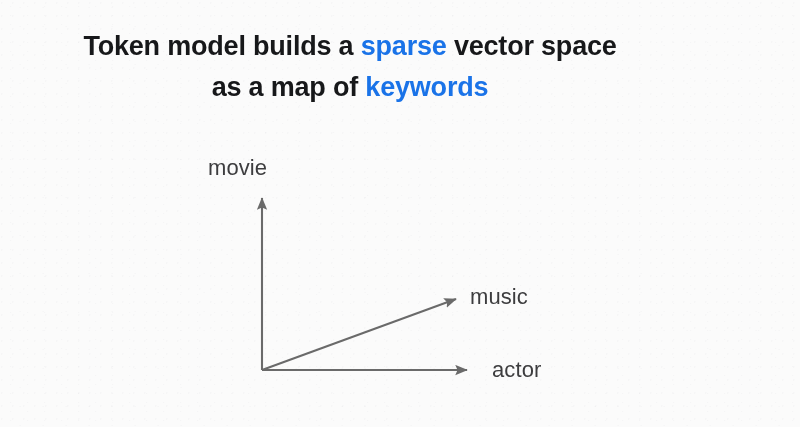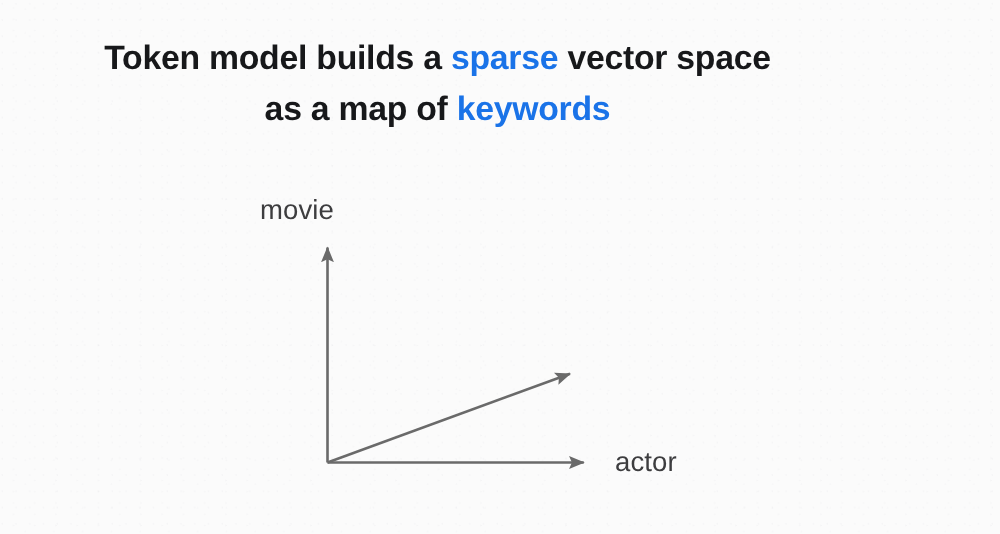--- a/index.html
+++ b/index.html
@@ -88,17 +88,18 @@
       </defs>
 
       <line x1="262" y1="370" x2="262" y2="198" stroke="#6a6a6a" stroke-width="2.1" marker-end="url(#arrowhead)"></line>
 
       <line x1="262" y1="370" x2="456" y2="299" stroke="#6a6a6a" stroke-width="2.1" marker-end="url(#arrowhead)"></line>
 
       <line x1="262" y1="370" x2="467" y2="370" stroke="#6a6a6a" stroke-width="2.1" marker-end="url(#arrowhead)"></line>
     </svg>
 
     <span class="axis-label" id="label-movie">movie</span>
+    <span class="axis-label" id="label-music">music</span>
     <span class="axis-label" id="label-actor">actor</span>
 
   </div>
 
 </div>
 
 </body></html>

